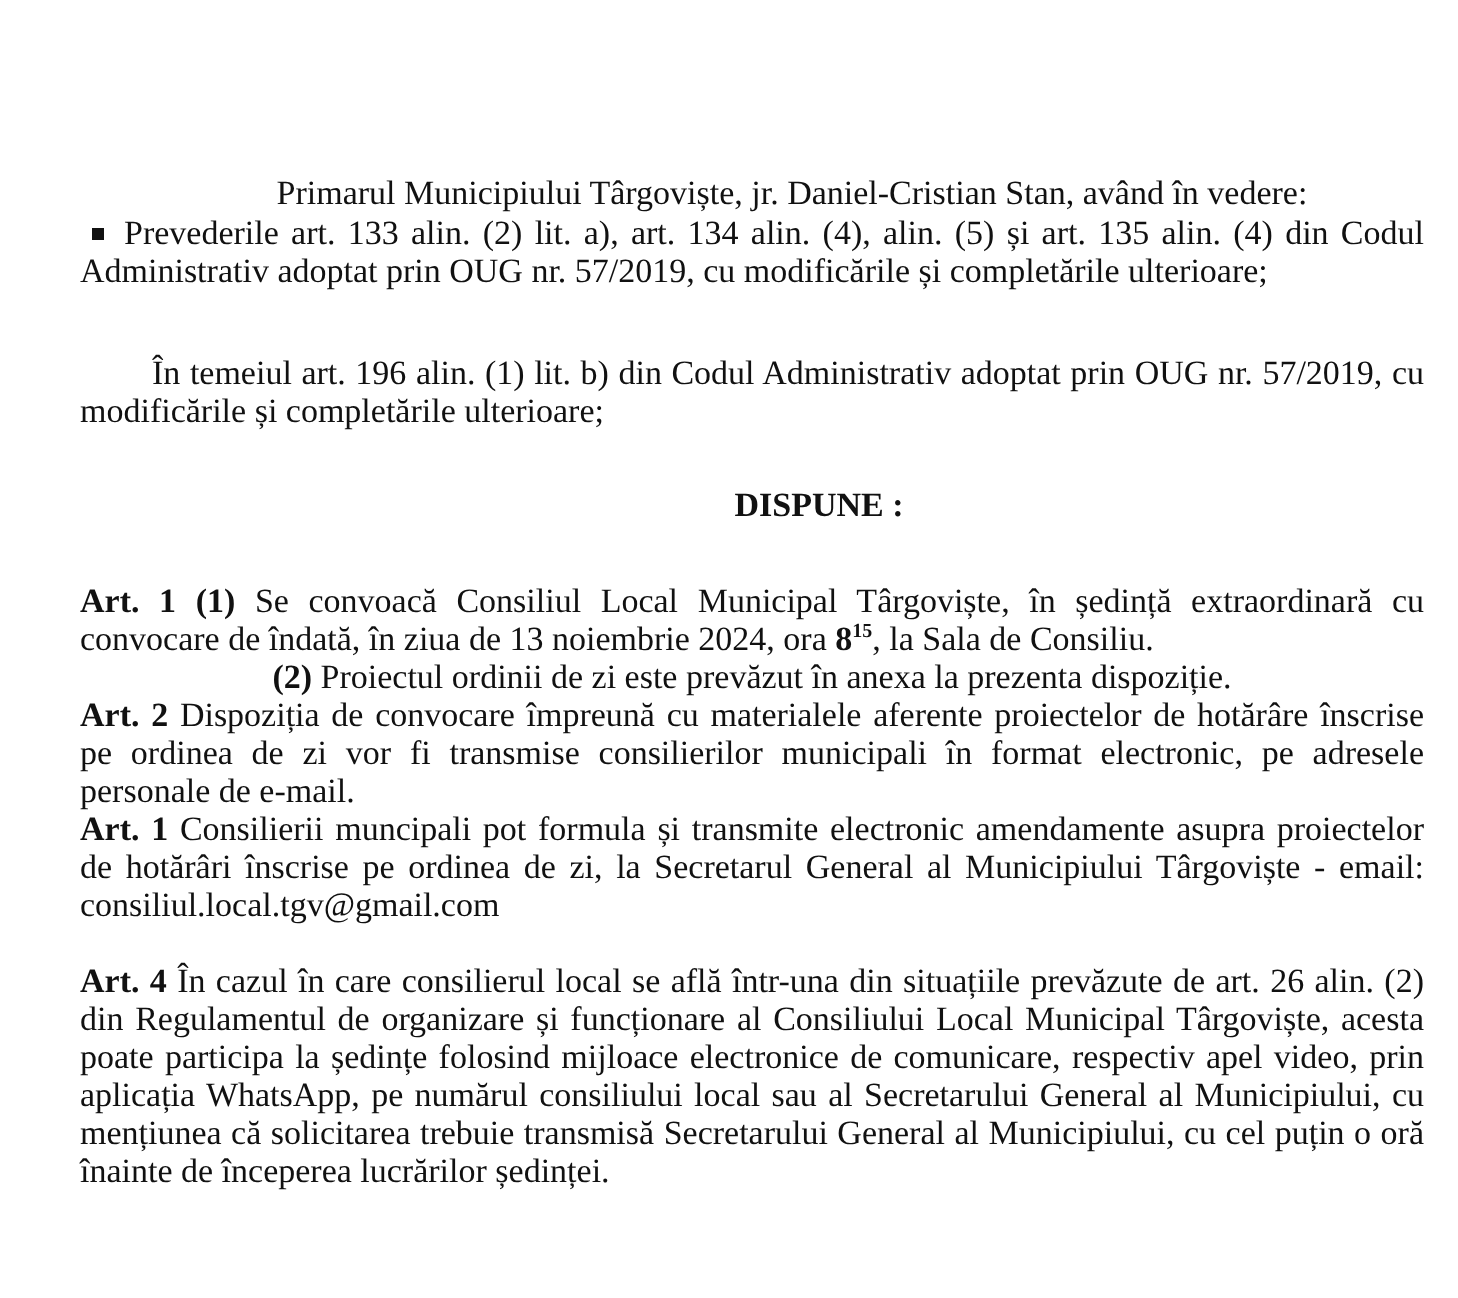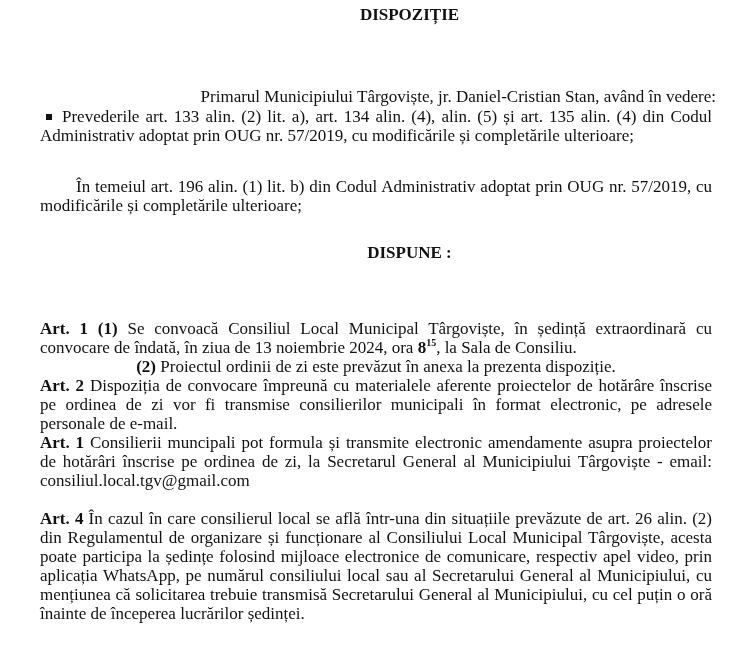--- a/index.html
+++ b/index.html
@@ -6,39 +6,38 @@
   body {
     width: 729px; height: 649px; overflow: hidden; position: relative;
     font-family: "Liberation Serif", "DejaVu Serif", serif;
     color: #111111;
   }
   .header { position: absolute; left: 0; top: 4px; width: 729px; text-align: center; }
   .title { font-weight: bold; font-size: 17px; line-height: 21px; margin-left: 90px; }
   .subtitle { font-weight: bold; font-size: 16.5px; line-height: 21px; margin-left: 90px; }
   .subtitle2 { font-weight: bold; font-size: 16.5px; line-height: 21px; margin-left: 90px; }
   .para { position: absolute; font-size: 17px; line-height: 19px; text-align: justify; }
-  .p-intro { left: 76px; top: 87px; width: 640px; text-align: right; }
+  .p-intro { left: 76px; top: 87px; width: 640px; text-align: center; }
   .p-bullet { left: 40px; top: 107px; width: 672px; }
   .bullet-dot { display: inline-block; width: 6px; height: 6px; background: #111; margin: 0 10px 3px 6px; vertical-align: middle; }
   .p-temei { left: 40px; top: 177px; width: 672px; text-indent: 36px; }
   .dispune { position: absolute; left: 0; top: 243px; width: 729px; text-align: center; font-weight: bold; font-size: 17px; margin-left: 45px; }
-  .p-art { left: 40px; width: 672px; margin-top: 28px; }
+  .p-art { left: 40px; width: 672px; }
   .art1 { top: 291px; }
   .art1-2 { top: 329px; text-align: center; }
   .art2 { top: 348px; }
   .art3 { top: 405px; }
   .art4 { top: 481px; }
   b.lbl { font-weight: bold; }
   sup { font-size: 10px; line-height: 0; font-weight: bold; }
 </style>
 </head>
 <body>
 
 <div class="header">
-  <div class="title">DISPOZIȚIE</div>
 </div>
 
 <div class="para p-intro">Primarul Municipiului Târgoviște, jr. Daniel-Cristian Stan, având în vedere:</div>
 
 <div class="para p-bullet"><span class="bullet-dot"></span><span>Prevederile art. 133 alin. (2) lit. a), art. 134 alin. (4), alin. (5) și art. 135 alin. (4) din Codul Administrativ adoptat prin OUG nr. 57/2019, cu modificările și completările ulterioare;</span></div>
 
 <div class="para p-temei">În temeiul art. 196 alin. (1) lit. b) din Codul Administrativ adoptat prin OUG nr. 57/2019, cu modificările și completările ulterioare;</div>
 
 <div class="dispune">DISPUNE :</div>
 

